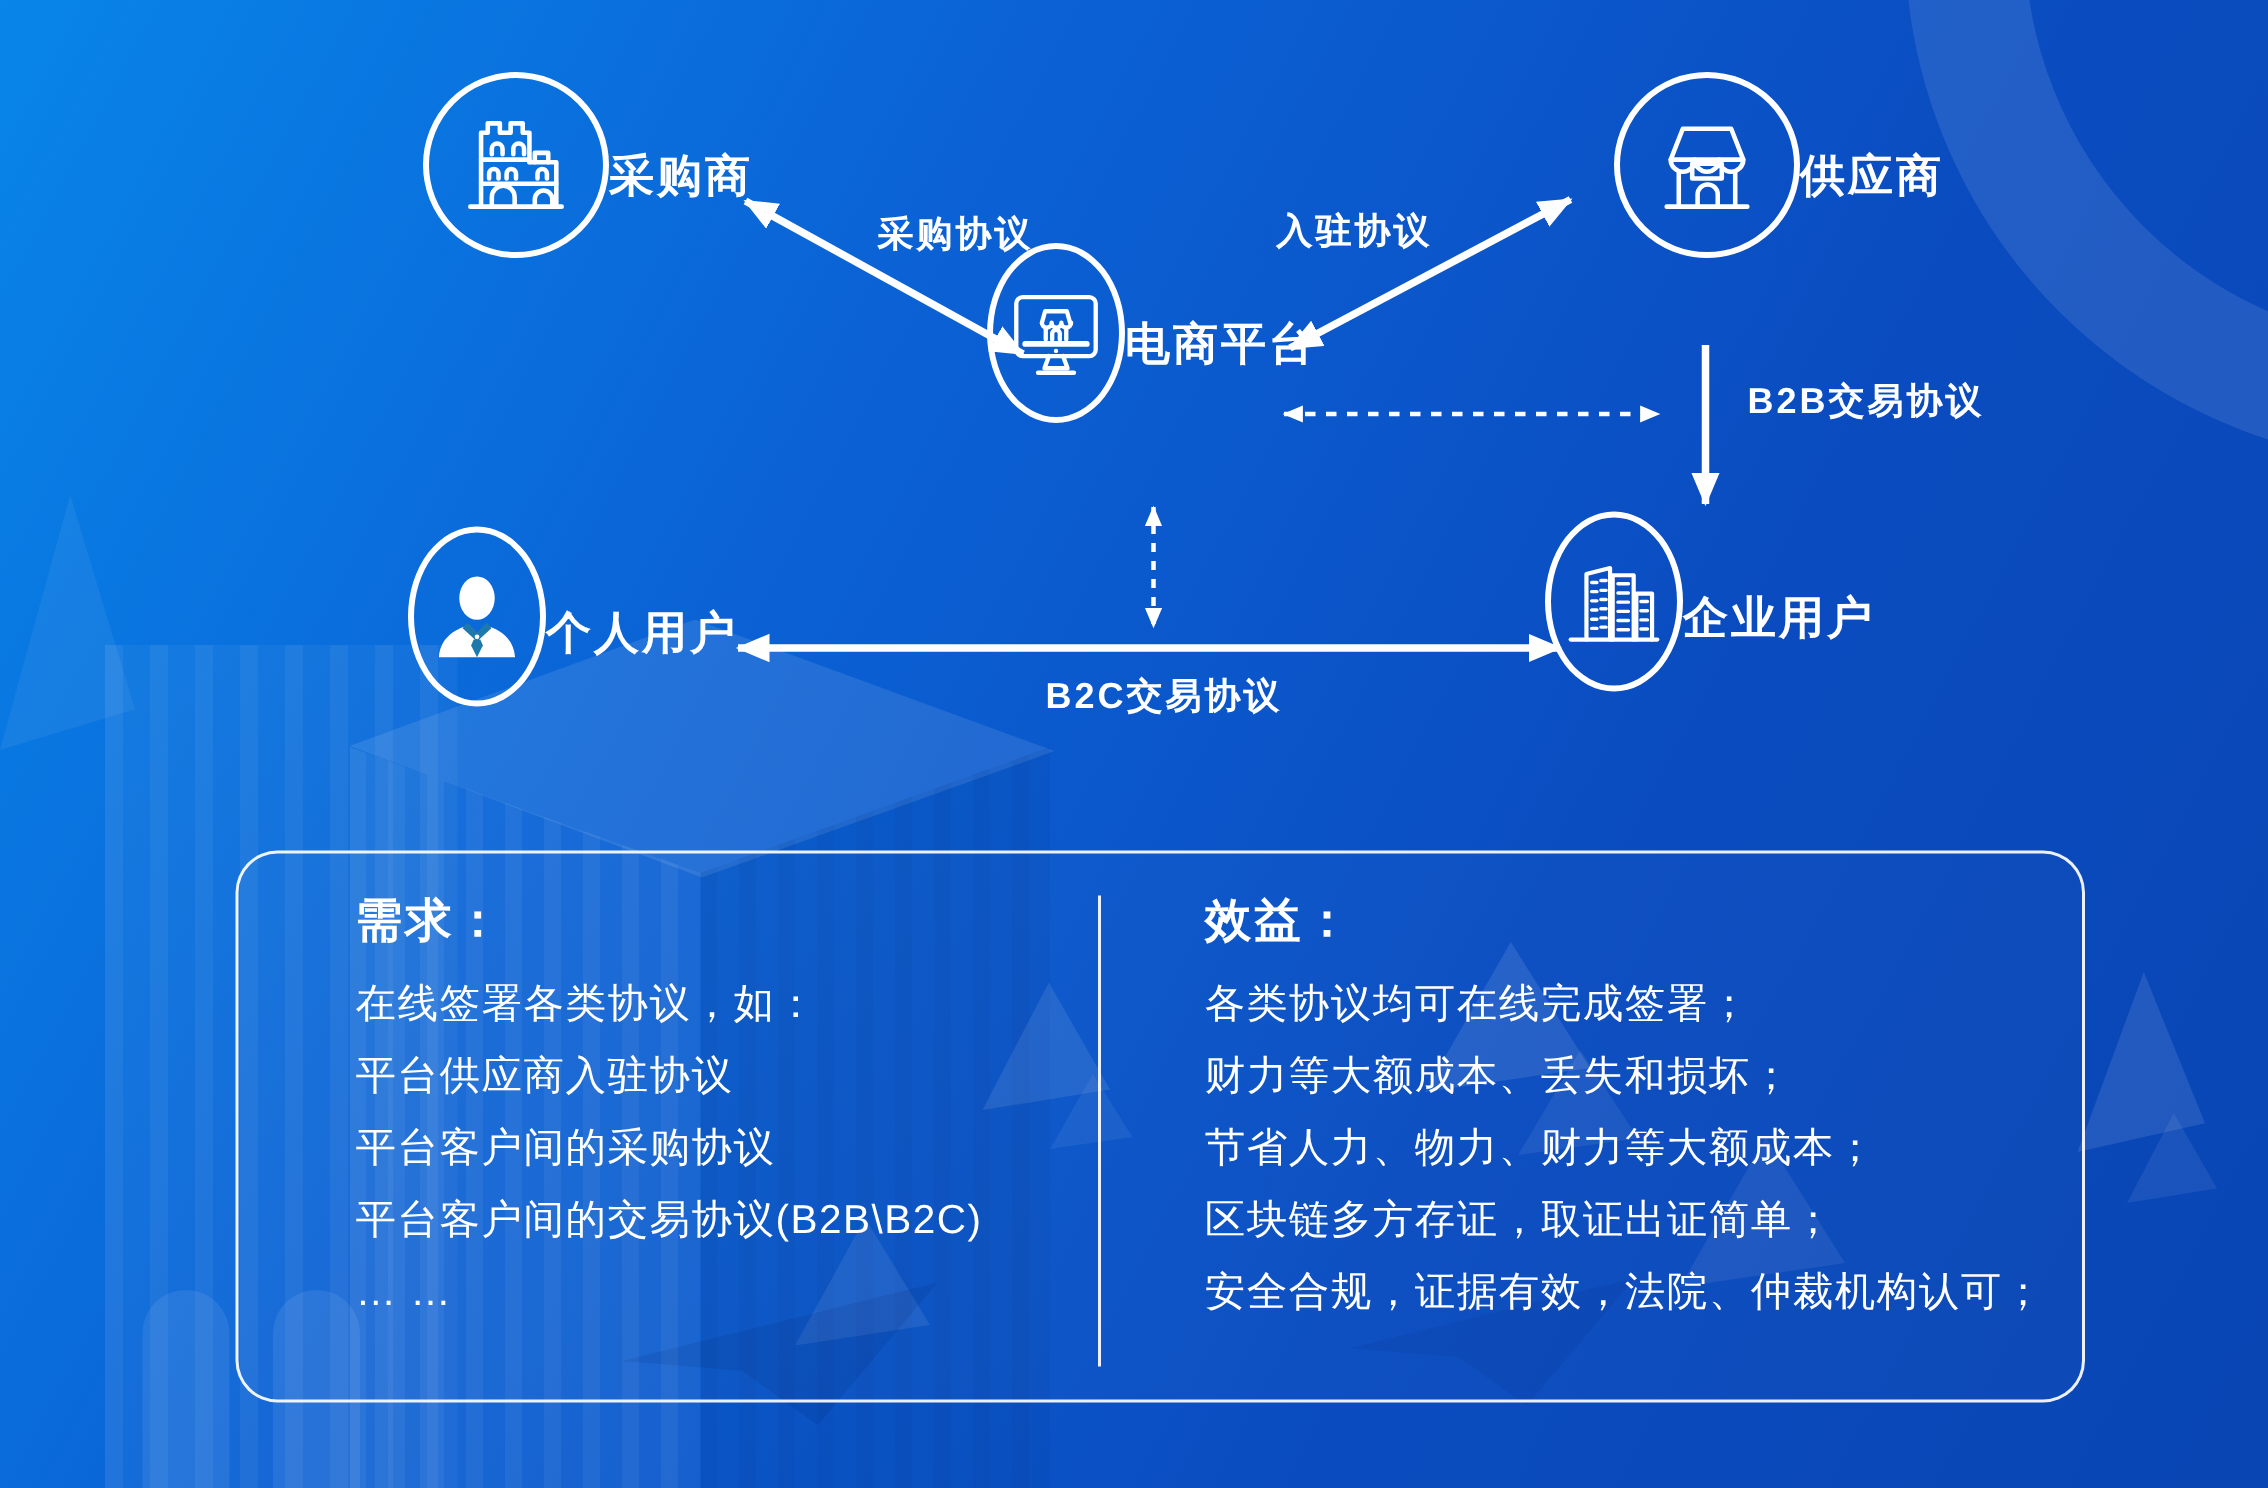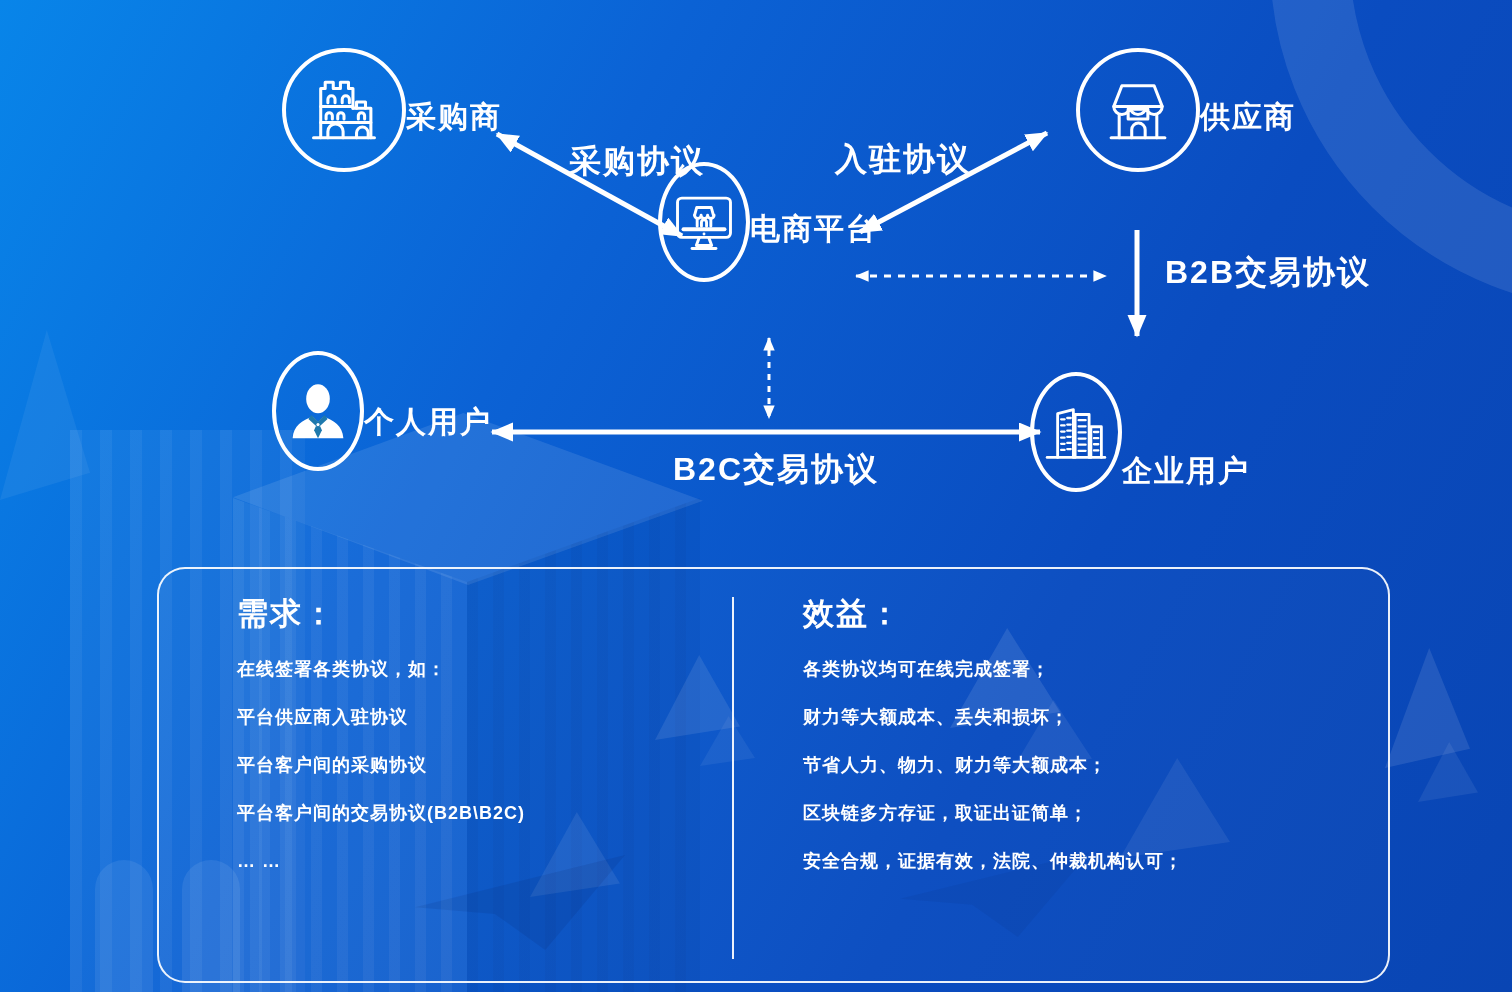--- a/index.html
+++ b/index.html
@@ -66,39 +66,39 @@
   .node { position:absolute; width:220px; display:flex; align-items:center; z-index:2; }
   .node-circle {
     border:4px solid #fff; border-radius:50%;
     display:flex; align-items:center; justify-content:center;
   }
   .c124 { width:124px; height:124px; }
   .c120 { width:120px; height:120px; }
   .node-label { margin-top:14px; font-size:30px; font-weight:600; letter-spacing:2px; white-space:nowrap; }
   .node-label.low { margin-top:22px; }
 
-  .edge-label { position:absolute; z-index:2; font-size:32px; font-weight:600; letter-spacing:2px; white-space:nowrap; }
+  .edge-label { position:absolute; z-index:2; font-size:24px; font-weight:600; letter-spacing:2px; white-space:nowrap; }
   .center-anchor { transform:translateX(-50%); }
 
   
   .panel {
-    position:absolute; left:157px; top:567px; width:1233px; height:416px; z-index:3;
+    position:absolute; left:157px; top:567px; width:1233px; height:368px; z-index:3;
     border:2px solid rgba(255,255,255,0.92); border-radius:28px;
     background:rgba(255,255,255,0.02);
     display:flex;
   }
   .panel-divider {
     position:absolute; left:573px; top:28px; bottom:22px; width:2px;
     background:rgba(255,255,255,0.92);
   }
   .panel-col { padding-top:28px; }
   .panel-col.left  { width:573px; padding-left:78px; padding-right:30px; }
   .panel-col.right { width:658px; padding-left:72px; padding-right:20px; }
   .panel-heading { font-size:31px; font-weight:700; letter-spacing:2px; margin-bottom:14px; line-height:1.1; }
-  .panel-line { font-size:18px; font-weight:700; line-height:48px; letter-spacing:1px; white-space:nowrap; }
+  .panel-line { font-size:27px; font-weight:400; line-height:48px; letter-spacing:1px; white-space:nowrap; }
 </style>
 </head>
 <body>
 
 <div class="stage">
 
   <div class="deco ring"></div>
   <div class="deco bldg-tall"></div>
   <div class="deco bldg-arch arch1"></div>
   <div class="deco bldg-arch arch2"></div>
@@ -191,21 +191,21 @@
         <ellipse cx="48" cy="34" rx="13.5" ry="16.5" fill="#ffffff"></ellipse>
         <path d="M19 79 c1 -14 11 -21 23 -24.5 l6 6 l6 -6 c12 3.5 22 10.5 23 24.5 z" fill="#ffffff"></path>
         <path d="M40.5 52.5 l7.5 7.5 l7.5 -7.5 l3.5 4.5 l-11 10 l-11 -10 z" fill="#1e79ad"></path>
         <path d="M45.5 65.5 h5 l2 4.5 l-4.5 9 l-4.5 -9 z" fill="#1e79ad"></path>
         <circle cx="48" cy="63.5" r="1.8" fill="#ffffff"></circle>
       </svg>
     </div>
     <div class="node-label low">个人用户</div>
   </div>
 
-  <div class="node" style="left:1030px; top:372px;align-items:flex-end;">
+  <div class="node" style="left:1030px; top:341px;">
     <div class="node-circle c120">
       <svg width="84" height="84" viewBox="0 0 96 96" fill="none" stroke="#ffffff" stroke-width="3.2" stroke-linecap="round" stroke-linejoin="round">
         <path d="M15 77 H81"></path>
         <path d="M27 77 V27 L45 22.5 V77"></path>
         <path d="M47 77 V28 h16 V77"></path>
         <path d="M65 77 V42 h12 V77"></path>
         <path d="M31 33.5 h4 M38 32 h4 M31 40.5 h4 M38 39.5 h4 M31 47.5 h4 M38 46.5 h4 M31 54.5 h4 M38 53.5 h4 M31 61.5 h4 M38 60.5 h4 M31 68.5 h4 M38 67.5 h4" stroke-width="2.6"></path>
         <path d="M51 34.5 h8 M51 41.5 h8 M51 48.5 h8 M51 55.5 h8 M51 62.5 h8 M51 69.5 h8" stroke-width="2.6"></path>
         <path d="M68.5 48 h5 M68.5 55 h5 M68.5 62 h5 M68.5 69 h5" stroke-width="2.6"></path>
       </svg>

